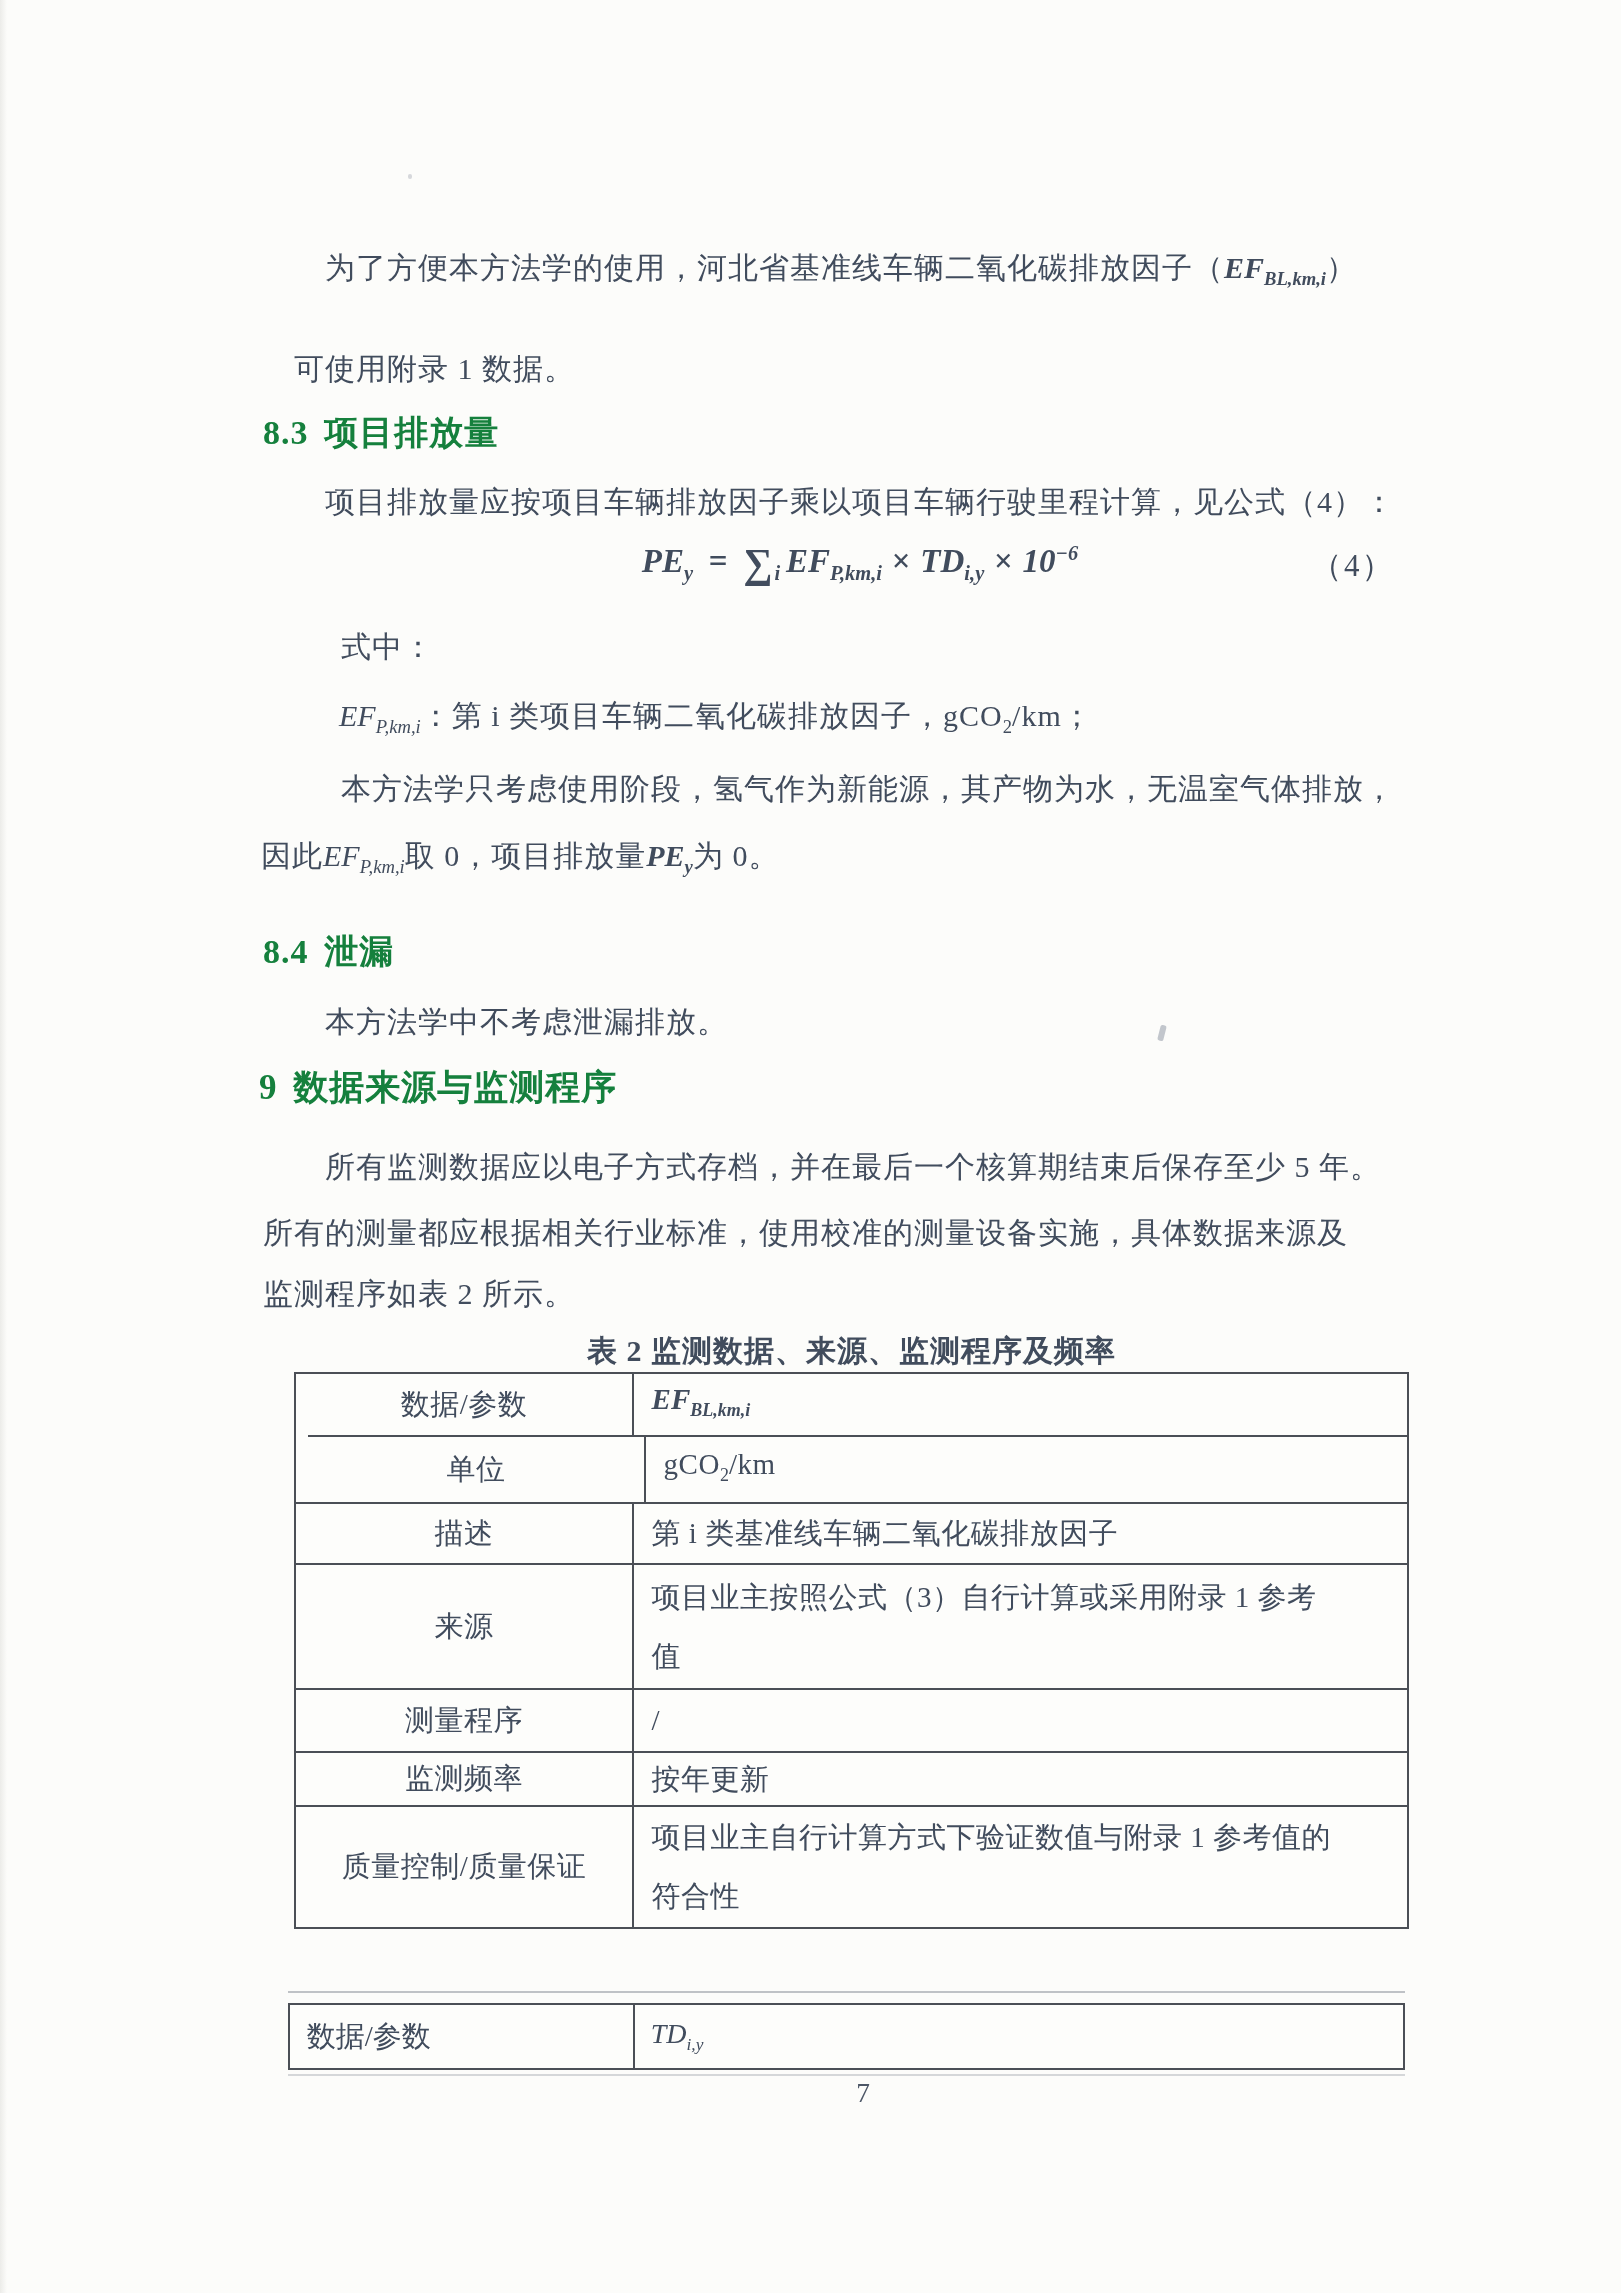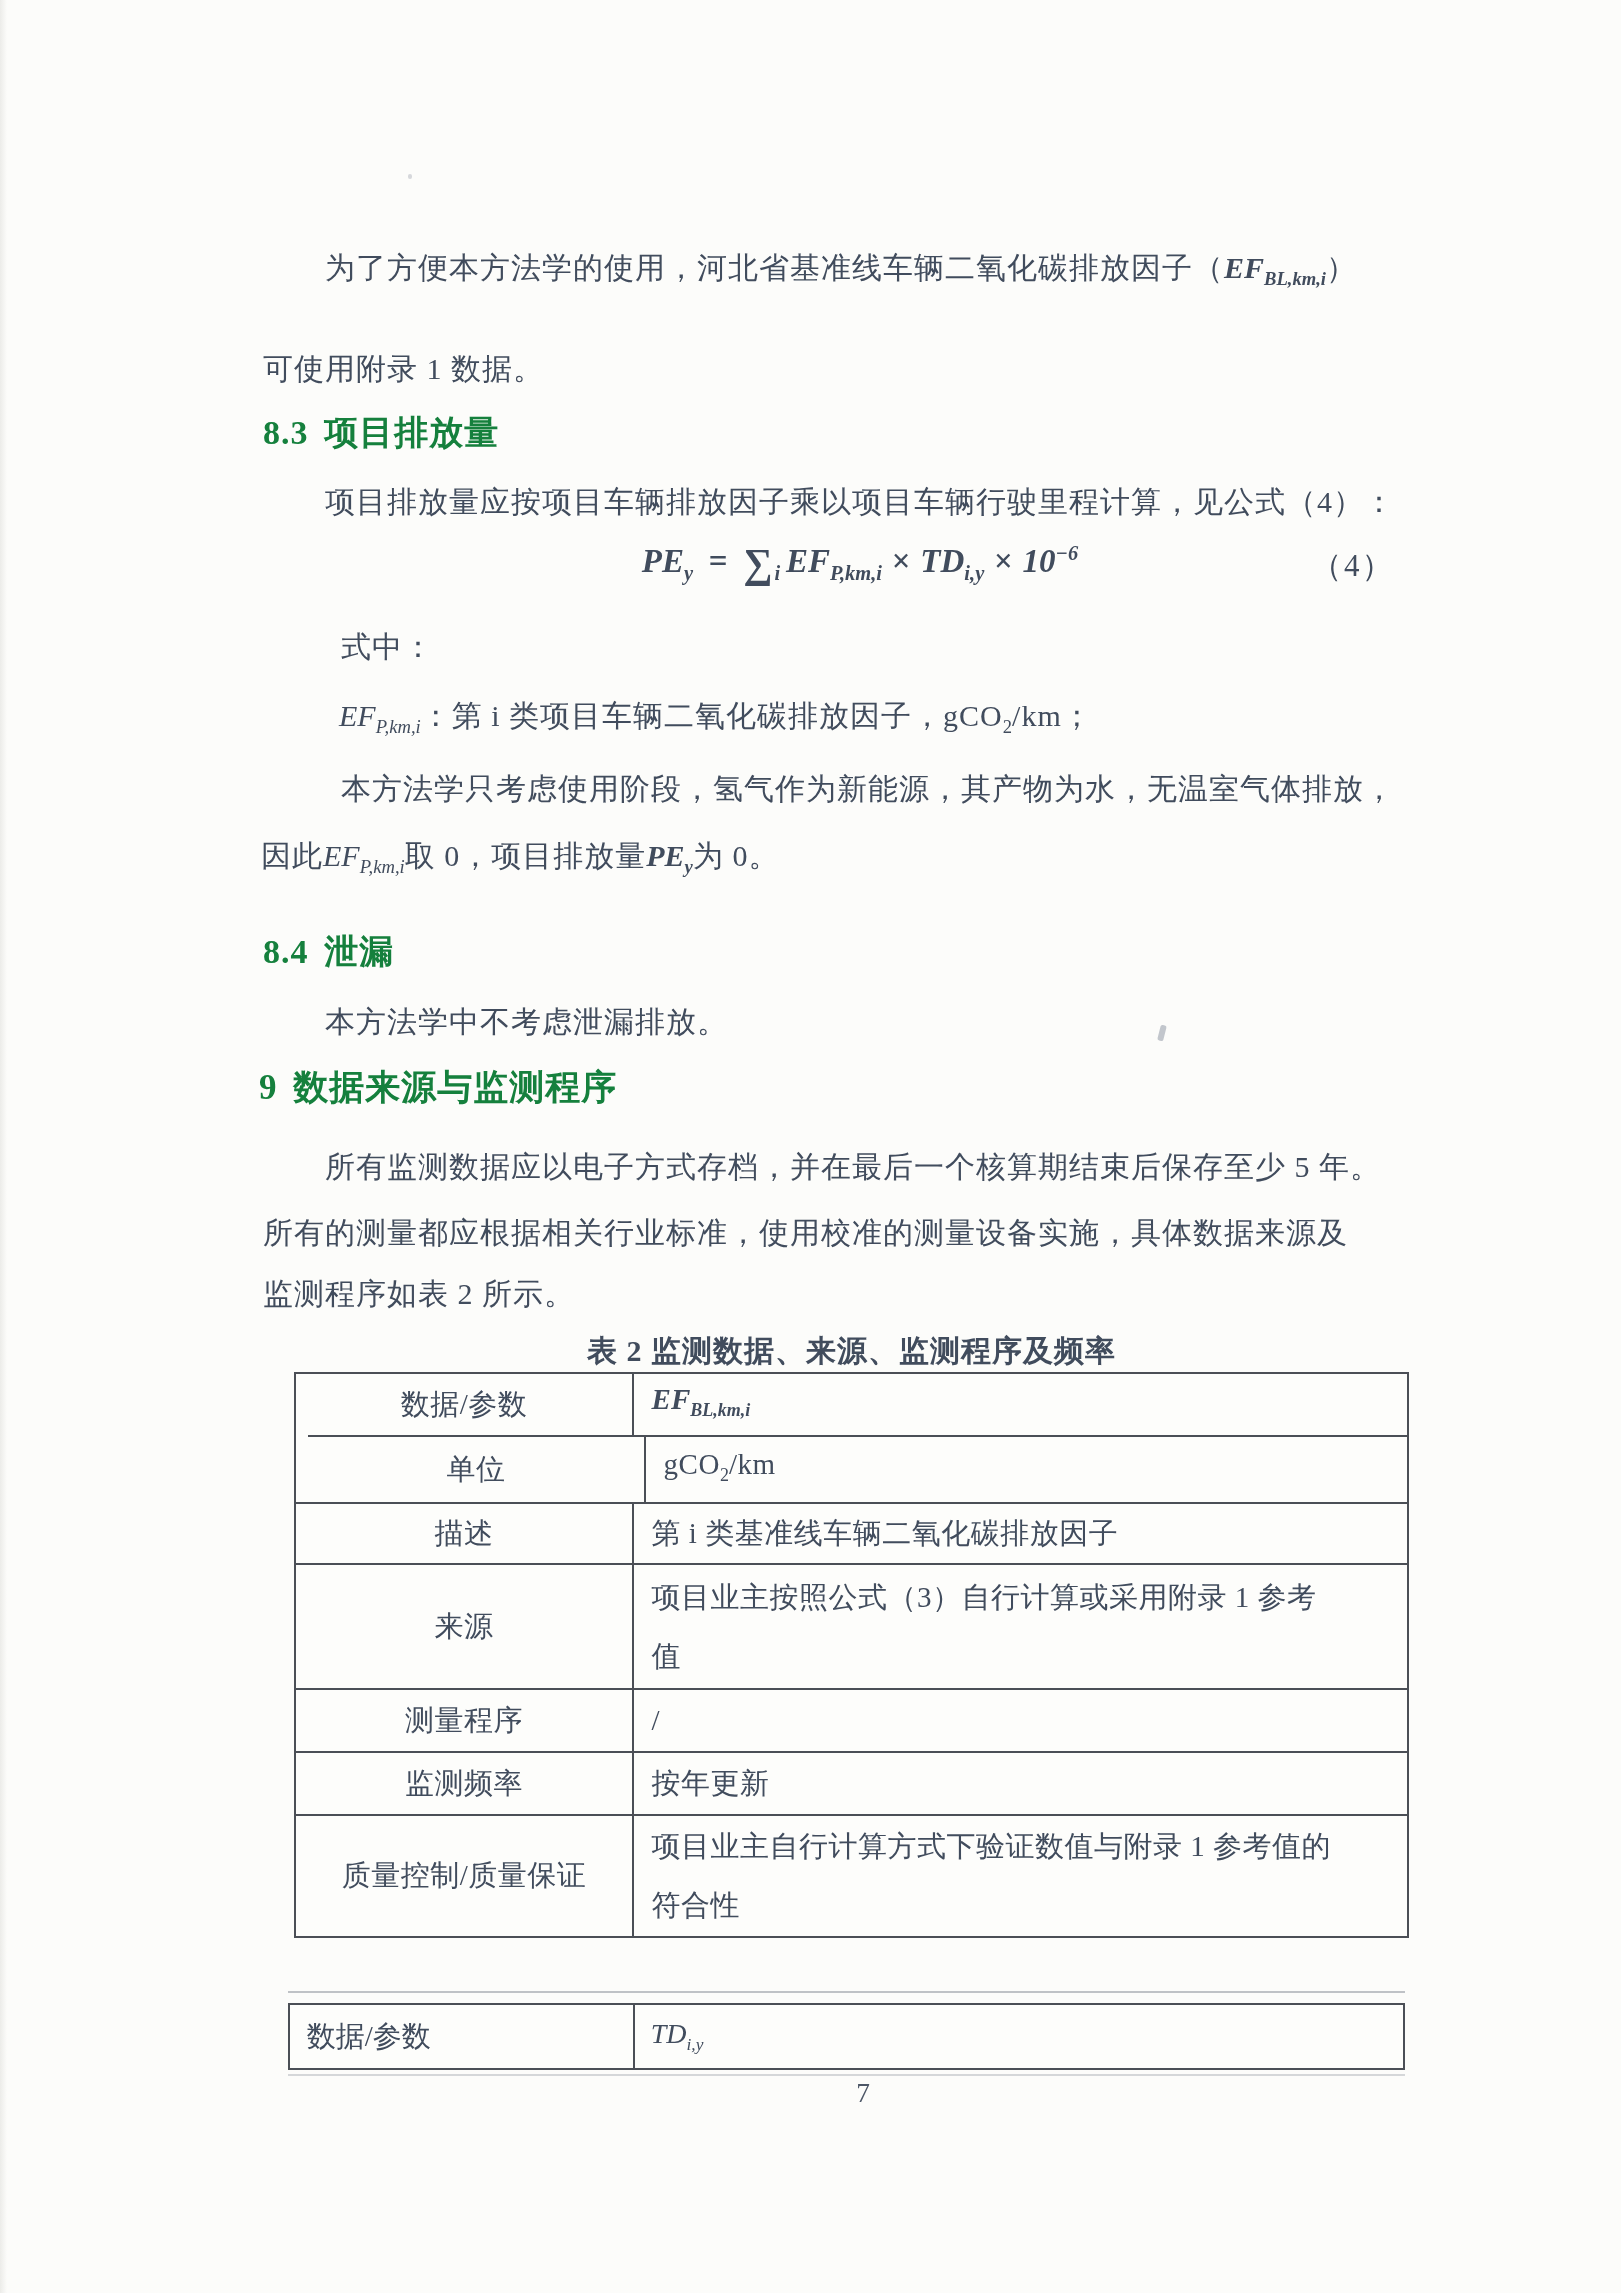--- a/index.html
+++ b/index.html
@@ -53,21 +53,21 @@
   .scanline{position:absolute;height:2px;background:#8d929b;}
   .speck{position:absolute;background:#7d8694;border-radius:2px;}
 </style>
 </head>
 <body>
 
 <div class="page">
   <div class="edge"></div>
 
   <div class="ln indent" style="top:248px;"><span>为了方便本方法学的使用，河北省基准线车辆二氧化碳排放因子（</span><span class="sym-b"><span>EF</span><sub>BL,km,i</sub></span><span>）</span></div>
-  <div class="ln flush" style="top:349px;">可使用附录 1 数据。</div>
+  <div class="ln flush" style="top:349px;margin-left:31px;">可使用附录 1 数据。</div>
 
   <div class="h" style="left:263px;top:410px;"><span>8.3</span><span class="ht">项目排放量</span></div>
   <div class="ln indent" style="top:482px;">项目排放量应按项目车辆排放因子乘以项目车辆行驶里程计算，见公式（4）：</div>
 
   <div class="eq4"><span>PE</span><sub>y</sub><span class="op">=</span><span class="sum">∑</span><sub>i</sub><span style="margin-left:5.9px;">EF</span><sub>P,km,i</sub><span class="x">×</span><span>TD</span><sub>i,y</sub><span class="x">×</span><span>10</span><sup>−6</sup></div>
   <div class="eq-tag">（4）</div>
 
   <div class="ln" style="left:341px;top:627px;">式中：</div>
 
   <div class="ln" style="left:339px;top:696px;"><span class="sym"><span>EF</span><sub>P,km,i</sub></span><span>：第 i 类项目车辆二氧化碳排放因子，gCO</span><sub>2</sub><span>/km；</span></div>
@@ -110,21 +110,21 @@
         <div class="vline">项目业主按照公式（3）自行计算或采用附录 1 参考</div>
         <div class="vline">值</div>
       </div>
     </div>
     <div class="trow" style="height:63px;">
       <div class="tlabel">测量程序</div>
       <div class="tvalue">
           <div class="vline">/</div>
         </div>
     </div>
-    <div class="trow" style="height:63px;">
+    <div class="trow" style="height:54px;">
       <div class="tlabel">监测频率</div>
       <div class="tvalue">
           <div class="vline">按年更新</div>
         </div>
     </div>
     <div class="trow" style="height:122px;">
       <div class="tlabel">质量控制/质量保证</div>
       <div class="tvalue">
         <div class="vline">项目业主自行计算方式下验证数值与附录 1 参考值的</div>
         <div class="vline">符合性</div>

